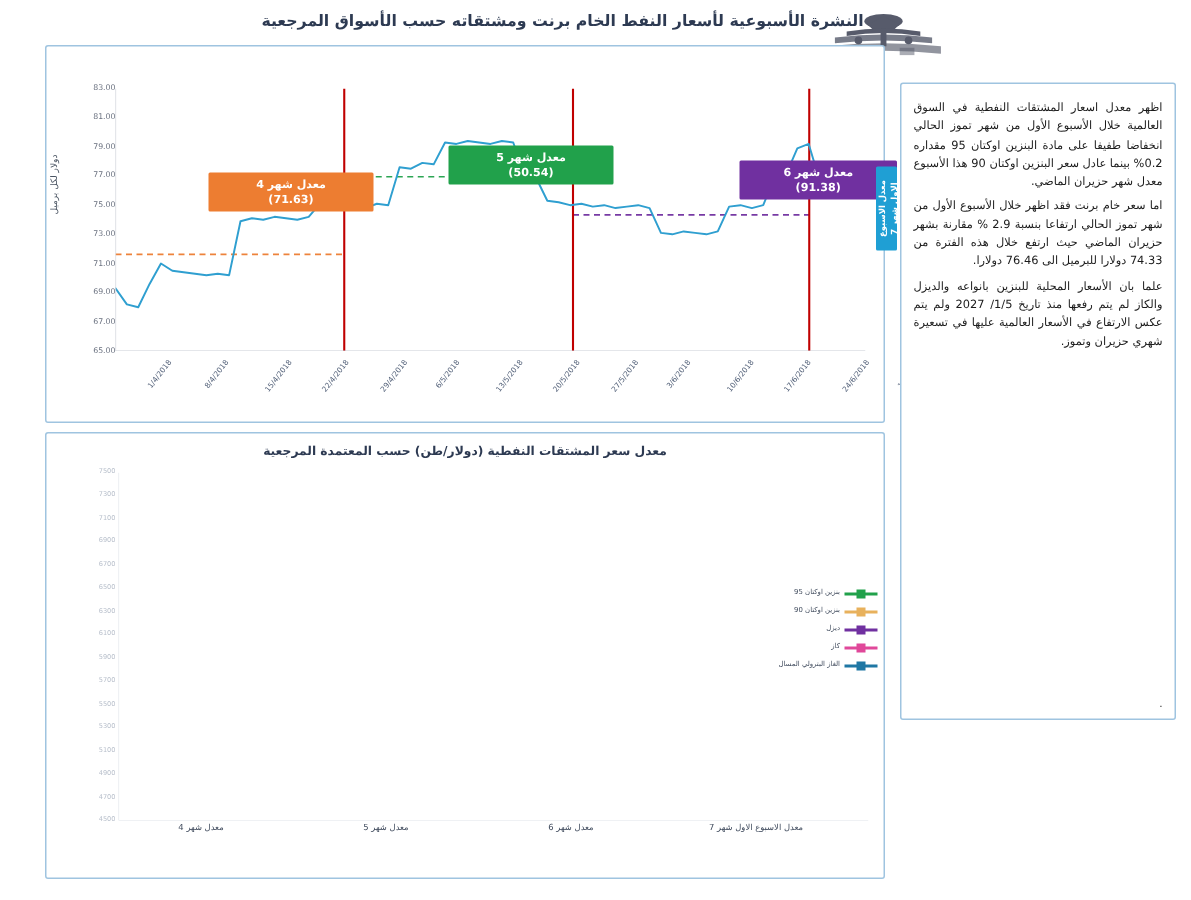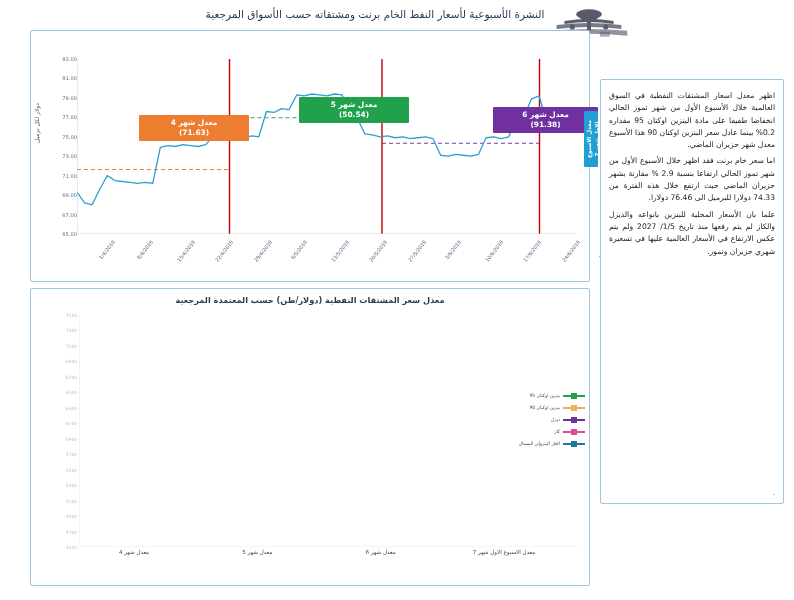--- a/index.html
+++ b/index.html
@@ -17,21 +17,21 @@
   }
 
   
   .doc-title {
     position: absolute;
     left: 150px; top: 8px;
     width: 450px;
     text-align: center;
     direction: rtl;
     font-size: 10.5px;
-    font-weight: normal;
+    font-weight: bold;
     color: #2d3a52;
     letter-spacing: .2px;
   }
   .crest {
     position: absolute;
     right: 150px; top: 6px;
     width: 110px; height: 34px;
     display: flex; align-items: center; justify-content: center;
     color: #3a3f52;
     opacity: .85;
@@ -41,21 +41,21 @@
   
   .panel {
     position: absolute;
     background: #ffffff;
     border: 1px solid #9fc4e0;
     border-radius: 2px;
   }
   #chart-top   { left: 30px;  top: 30px;  width: 560px; height: 252px; }
   #chart-bottom{ left: 30px;  top: 288px; width: 560px; height: 298px; }
   #text-panel  { left: 600px; top: 55px;  width: 184px; height: 425px;
-                 border: 1px solid #9fc4e0; margin-top: 24px; }
+                 border: 1px solid #9fc4e0; }
 
   
   .top-banner {
     position: absolute;
     left: 205px; top: 5px;
     width: 175px; height: 19px;
     background: #1f3864;
     color: #ffffff;
     font-size: 9.5px;
     font-weight: normal;

